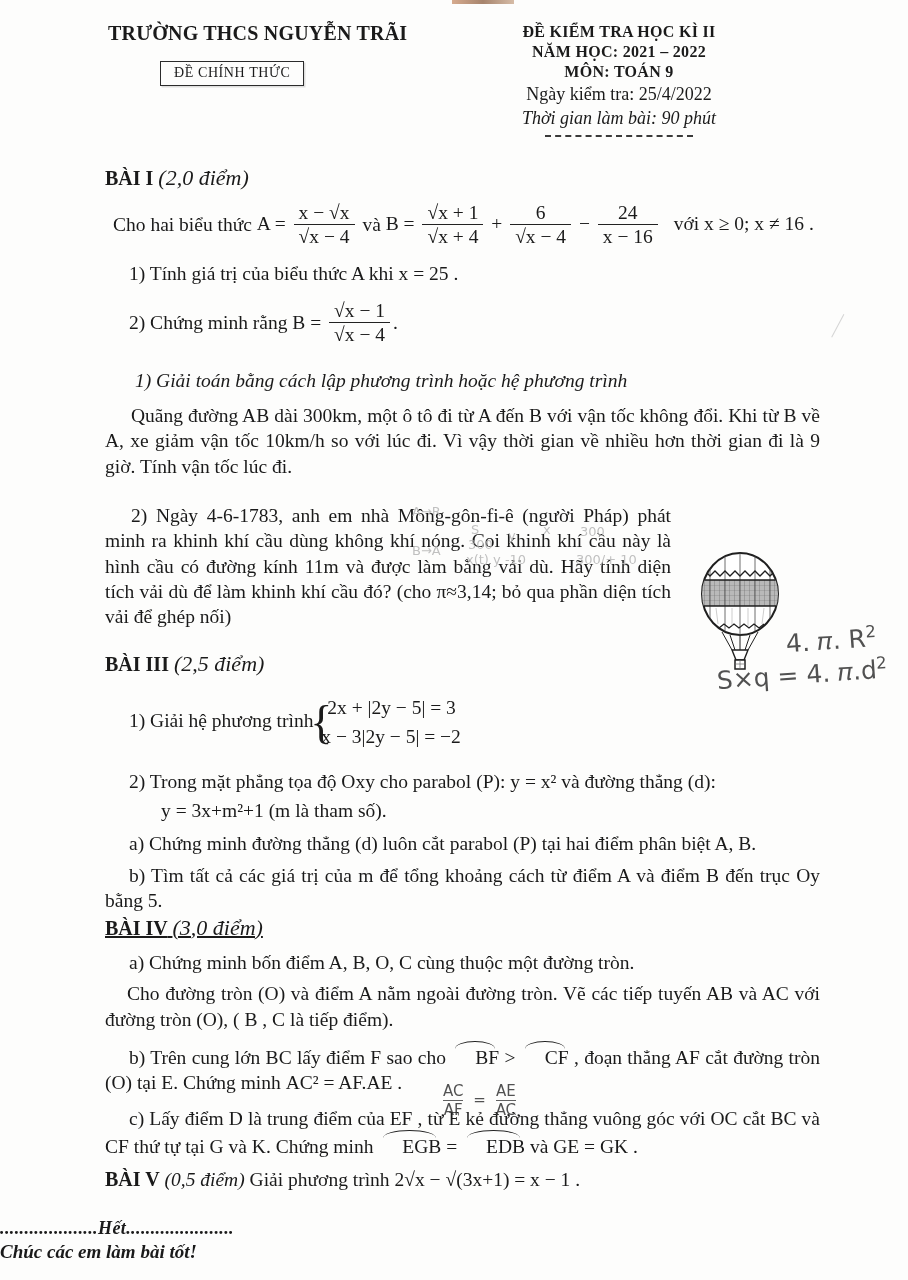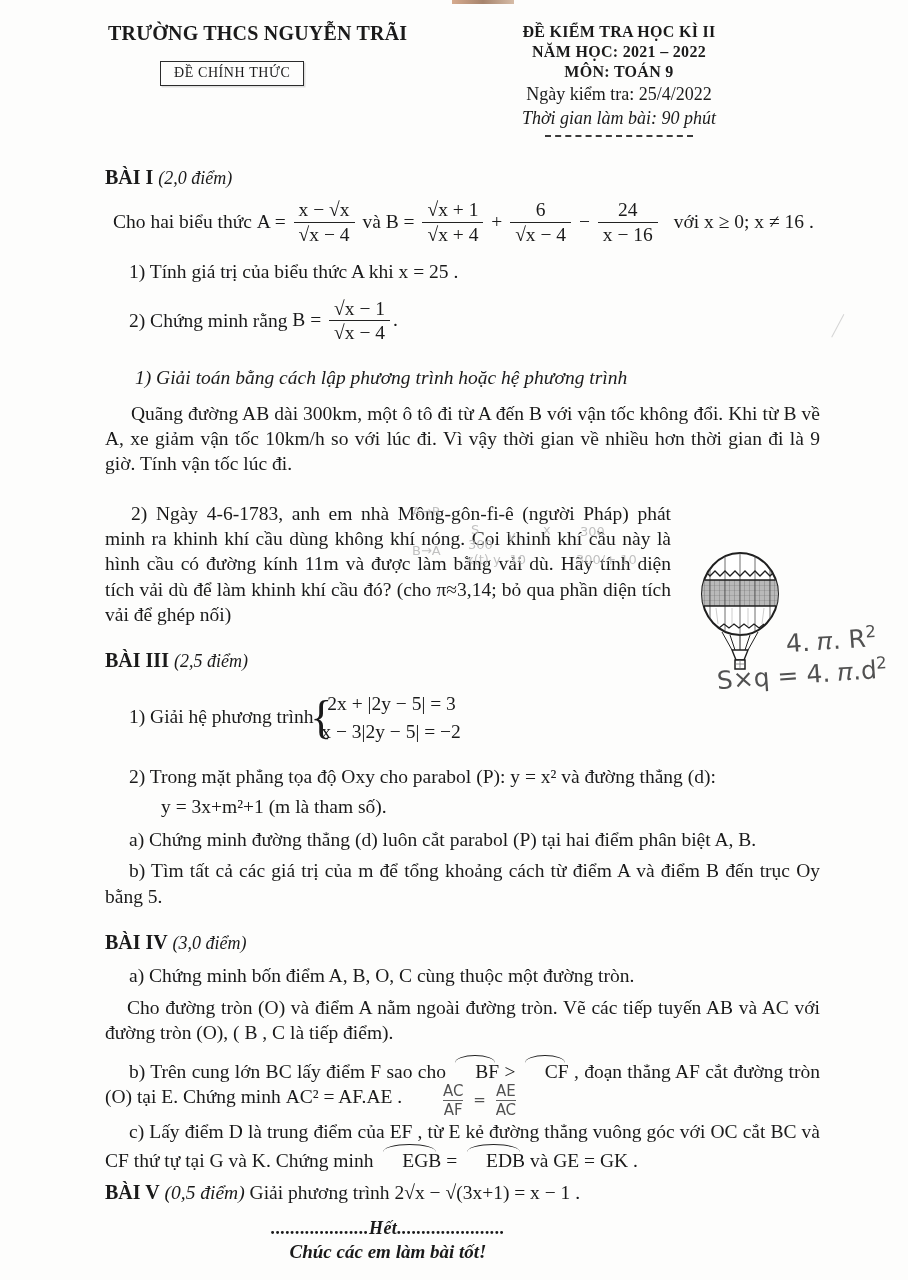--- a/index.html
+++ b/index.html
@@ -91,21 +91,21 @@
     line-height: 1.30;
   }
   .bai-head {
     font-weight: bold;
     font-size: 20px;
     margin-top: 6px;
   }
   .bai-head .pts {
     font-weight: normal;
     font-style: italic;
-    font-size: 18px;
+    font-size: 22px;
   }
   .para { margin-top: 4px; }
   .indent { text-indent: 26px; }
   .ind1 { padding-left: 24px; }
   .ind2 { padding-left: 30px; }
   .just { text-align: justify; }
   .italic { font-style: italic; }
 
   
   .m { font-family: "Liberation Serif", serif; white-space: nowrap; }
@@ -158,21 +158,20 @@
     width: 22px; height: 26px;
     border-left: 1.4px solid #cfcfcf;
     transform: rotate(28deg);
     opacity:.9;
   }
 
   
   .footer {
     position: absolute;
     left:0; top: 1218px; width: 776px;
-    text-align: center;
   }
   .het { font-weight: bold; font-style: italic; font-size: 18px; letter-spacing:.4px;}
   .wish { font-weight: bold; font-style: italic; font-size: 19px; margin-top: 2px;}
 </style>
 </head>
 <body>
 
 <div id="page">
 
   <div class="top-mark"></div>
@@ -266,21 +265,21 @@
           <span class="r">x − 3|2y − 5| = −2</span>
         </span>
       </span>
     </div>
 
     <div class="para ind1" style="margin-top:18px;">2) Trong mặt phẳng tọa độ Oxy cho parabol (P):  y = x² và đường thẳng (d):</div>
     <div class="para" style="padding-left:56px; margin-top:4px;">y = 3x+m²+1 (m là tham số).</div>
     <div class="para ind1" style="margin-top:8px;">a) Chứng minh đường thẳng (d) luôn cắt parabol (P) tại hai điểm phân biệt A, B.</div>
     <div class="para just" style="margin-top:6px; text-indent:24px;">b) Tìm tất cả các giá trị của m để tổng khoảng cách từ điểm A và điểm B đến trục Oy bằng 5.</div>
 
-    <div class="bai-head" style="margin-top:20px;">
+    <div class="bai-head" style="margin-top:0;text-decoration:underline;">
       <span>BÀI IV</span>
       <span class="pts">(3,0 điểm)</span>
     </div>
 
     <div class="para ind1" style="margin-top:8px;">a) Chứng minh bốn điểm A, B, O, C cùng thuộc một đường tròn.</div>
     <div class="para just" style="margin-top:6px; text-indent:22px;">Cho đường tròn (O) và điểm A nằm ngoài đường tròn. Vẽ các tiếp tuyến AB và AC với đường tròn (O), ( B ,  C là tiếp điểm).</div>
 
     <div class="para just" style="margin-top:10px; text-indent:24px;">
       <span>b) Trên cung lớn BC lấy điểm F sao cho</span>
       <span class="arc m">BF</span>

